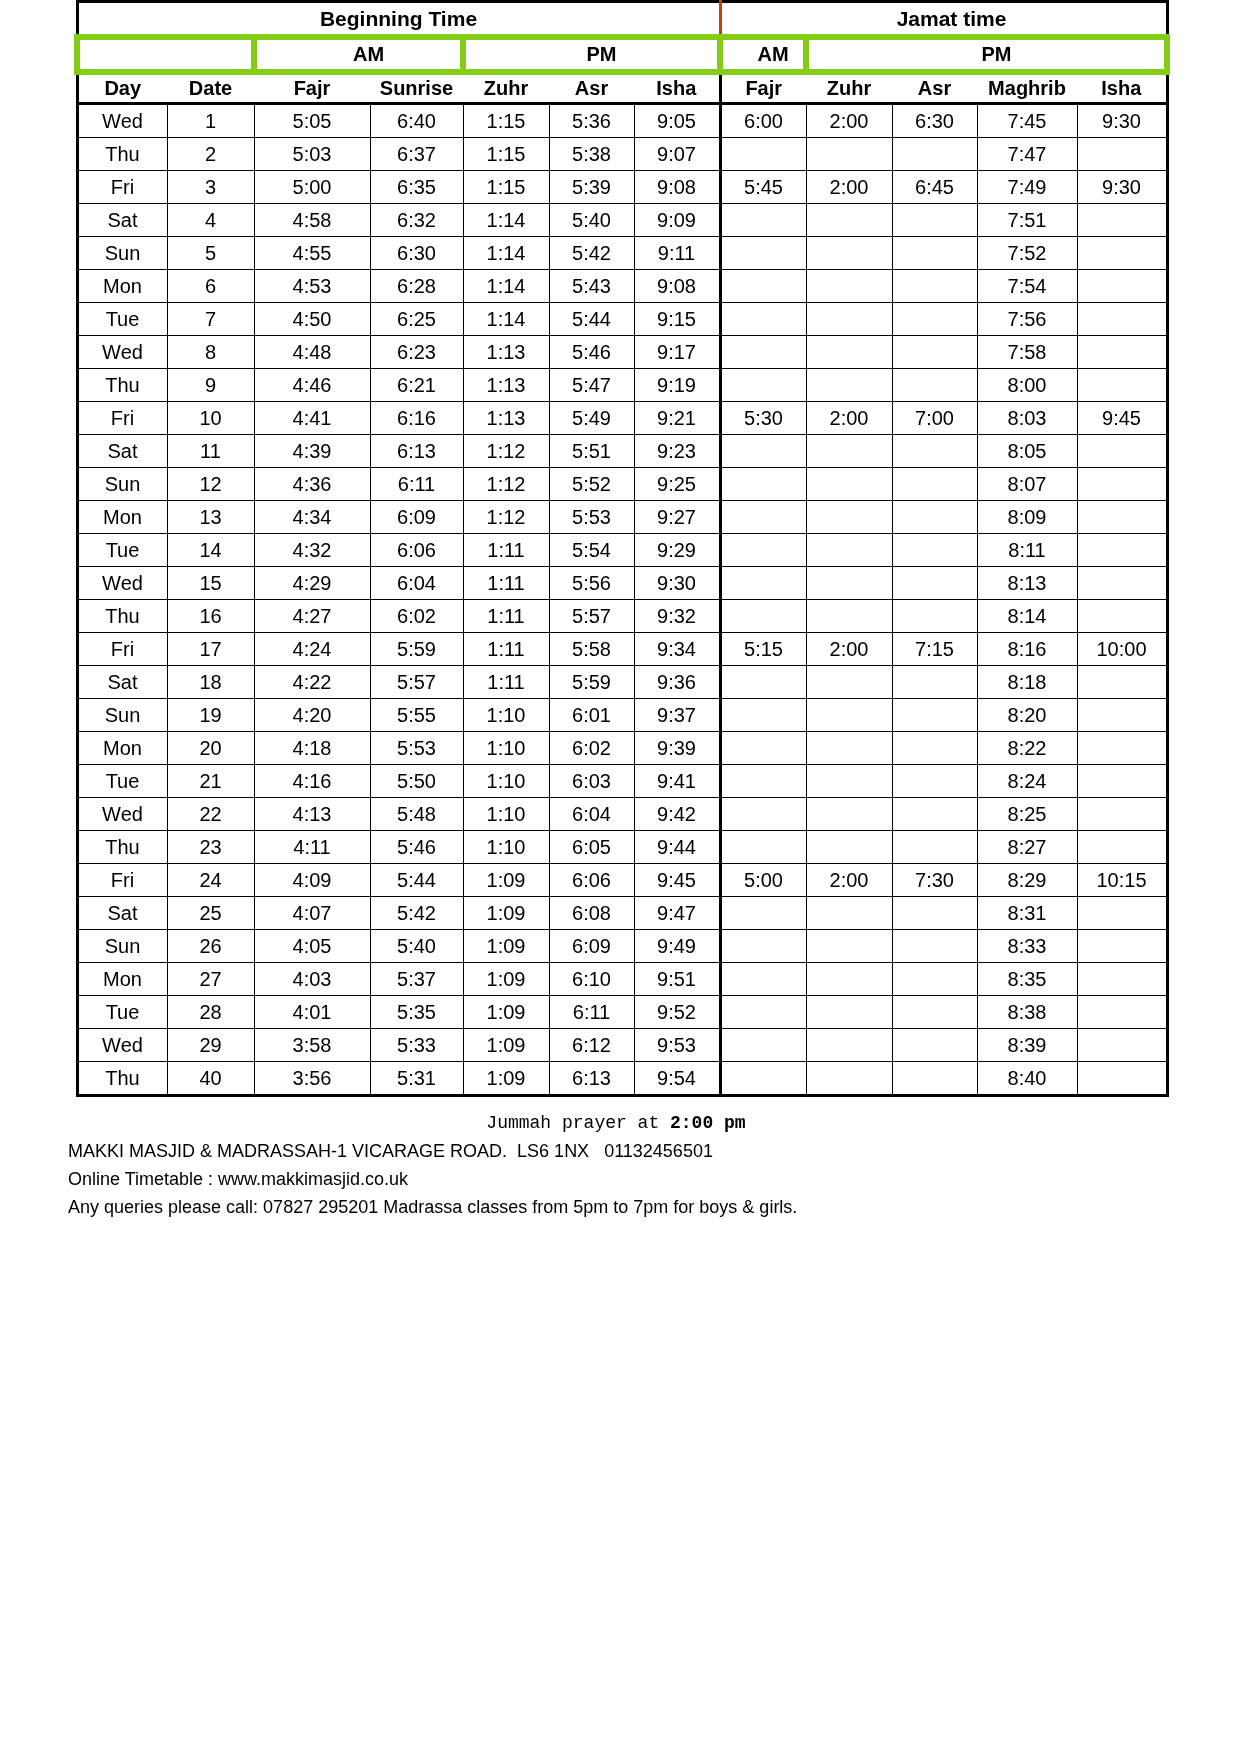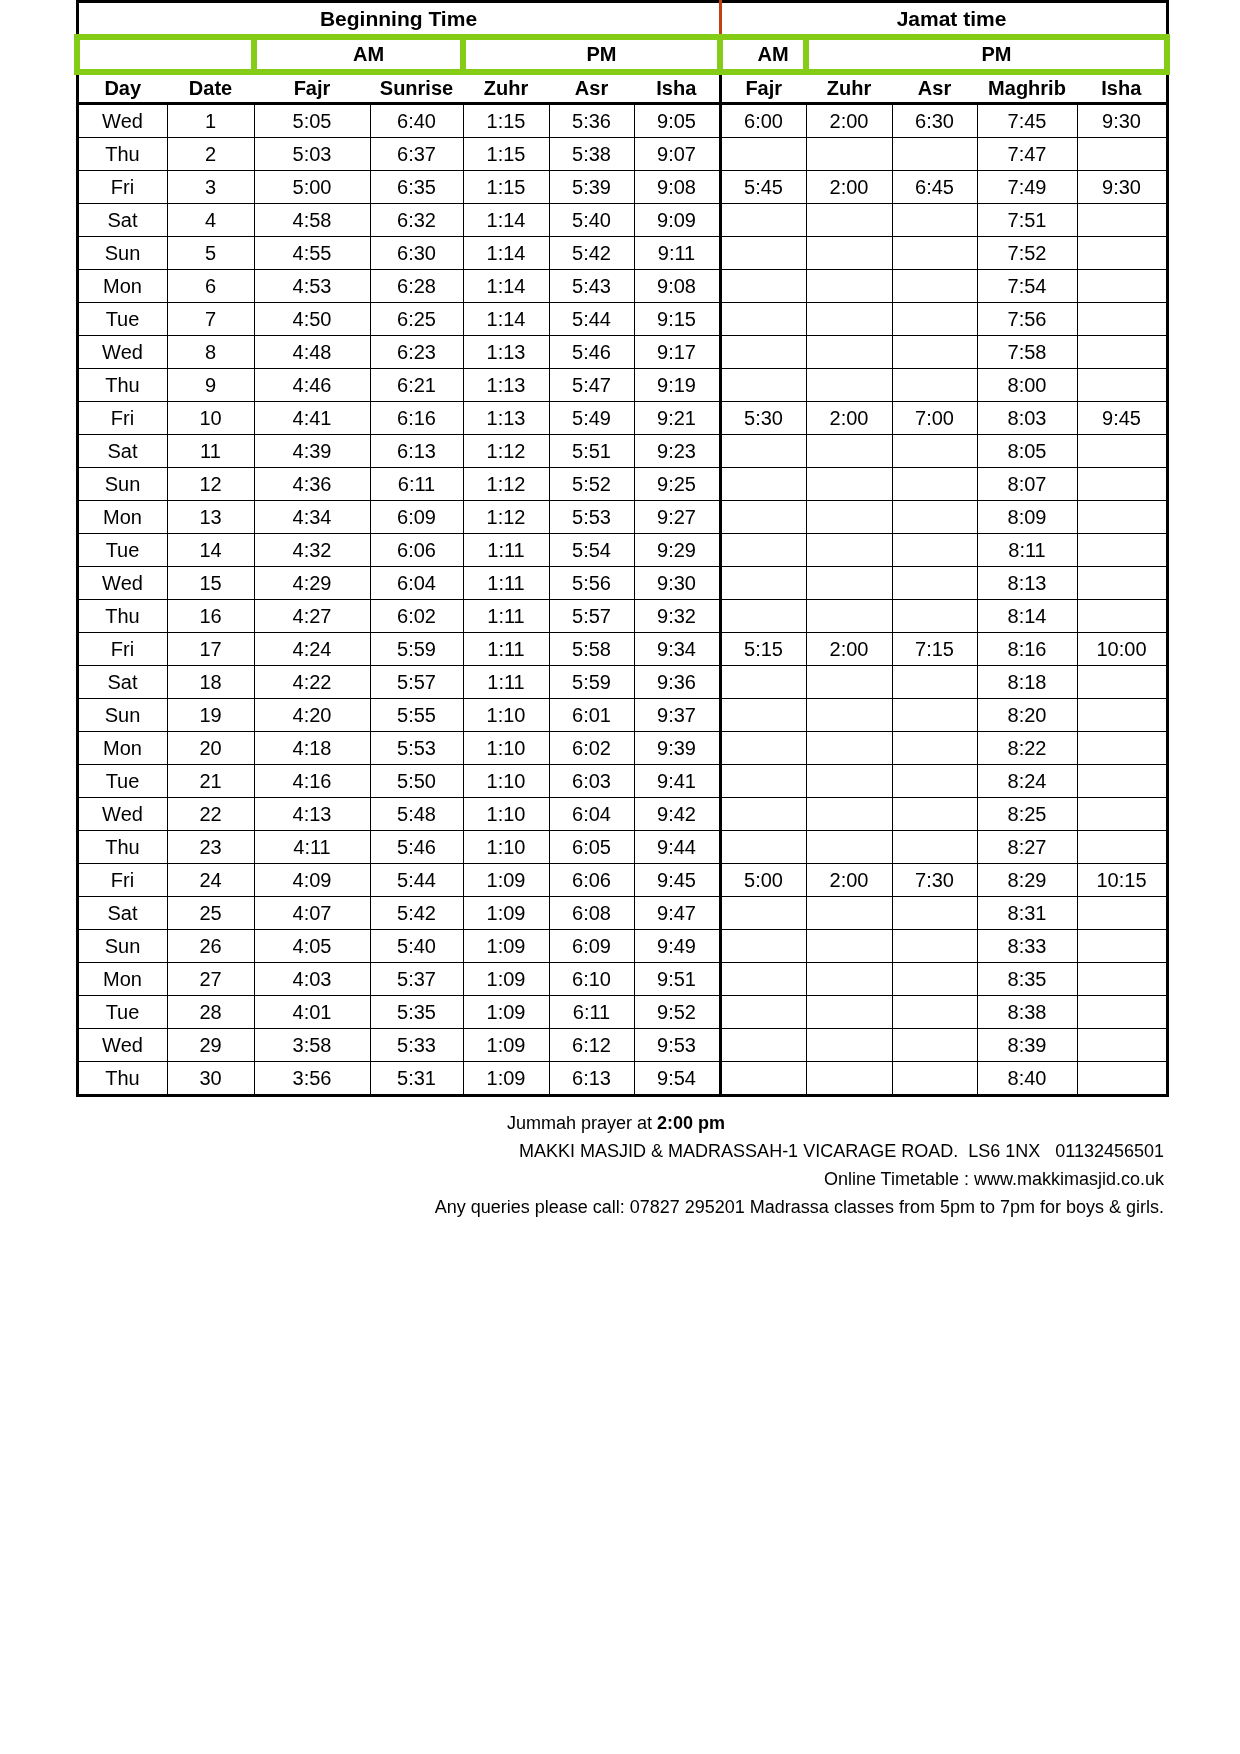--- a/index.html
+++ b/index.html
@@ -80,23 +80,23 @@
     font-weight: normal;
   }
   tbody td.sec { border-left: 3px solid #000; }
 
   .doc-footer {
     margin-top: 12px;
     margin-left: -6px;
     font-size: 18px;
     line-height: 28px;
   }
-  .jummah-line { text-align: center; }
+  .jummah-line { text-align: center; font-family: Liberation Mono, monospace; }
   .jummah-line .b { font-weight: bold; }
-  .footer-line { text-align: right; white-space: pre-wrap; }
+  .footer-line { text-align: left; white-space: pre-wrap; }
 </style>
 </head>
 <body>
 
 <div class="doc">
 
 
   <table class="timetable">
     <colgroup>
       <col style="width:90px">
@@ -541,21 +541,21 @@
           <td>6:12</td>
           <td>9:53</td>
           <td class="sec"></td>
           <td></td>
           <td></td>
           <td>8:39</td>
           <td></td>
         </tr>
         <tr>
           <td>Thu</td>
-          <td>30</td>
+          <td>40</td>
           <td>3:56</td>
           <td>5:31</td>
           <td>1:09</td>
           <td>6:13</td>
           <td>9:54</td>
           <td class="sec"></td>
           <td></td>
           <td></td>
           <td>8:40</td>
           <td></td>

